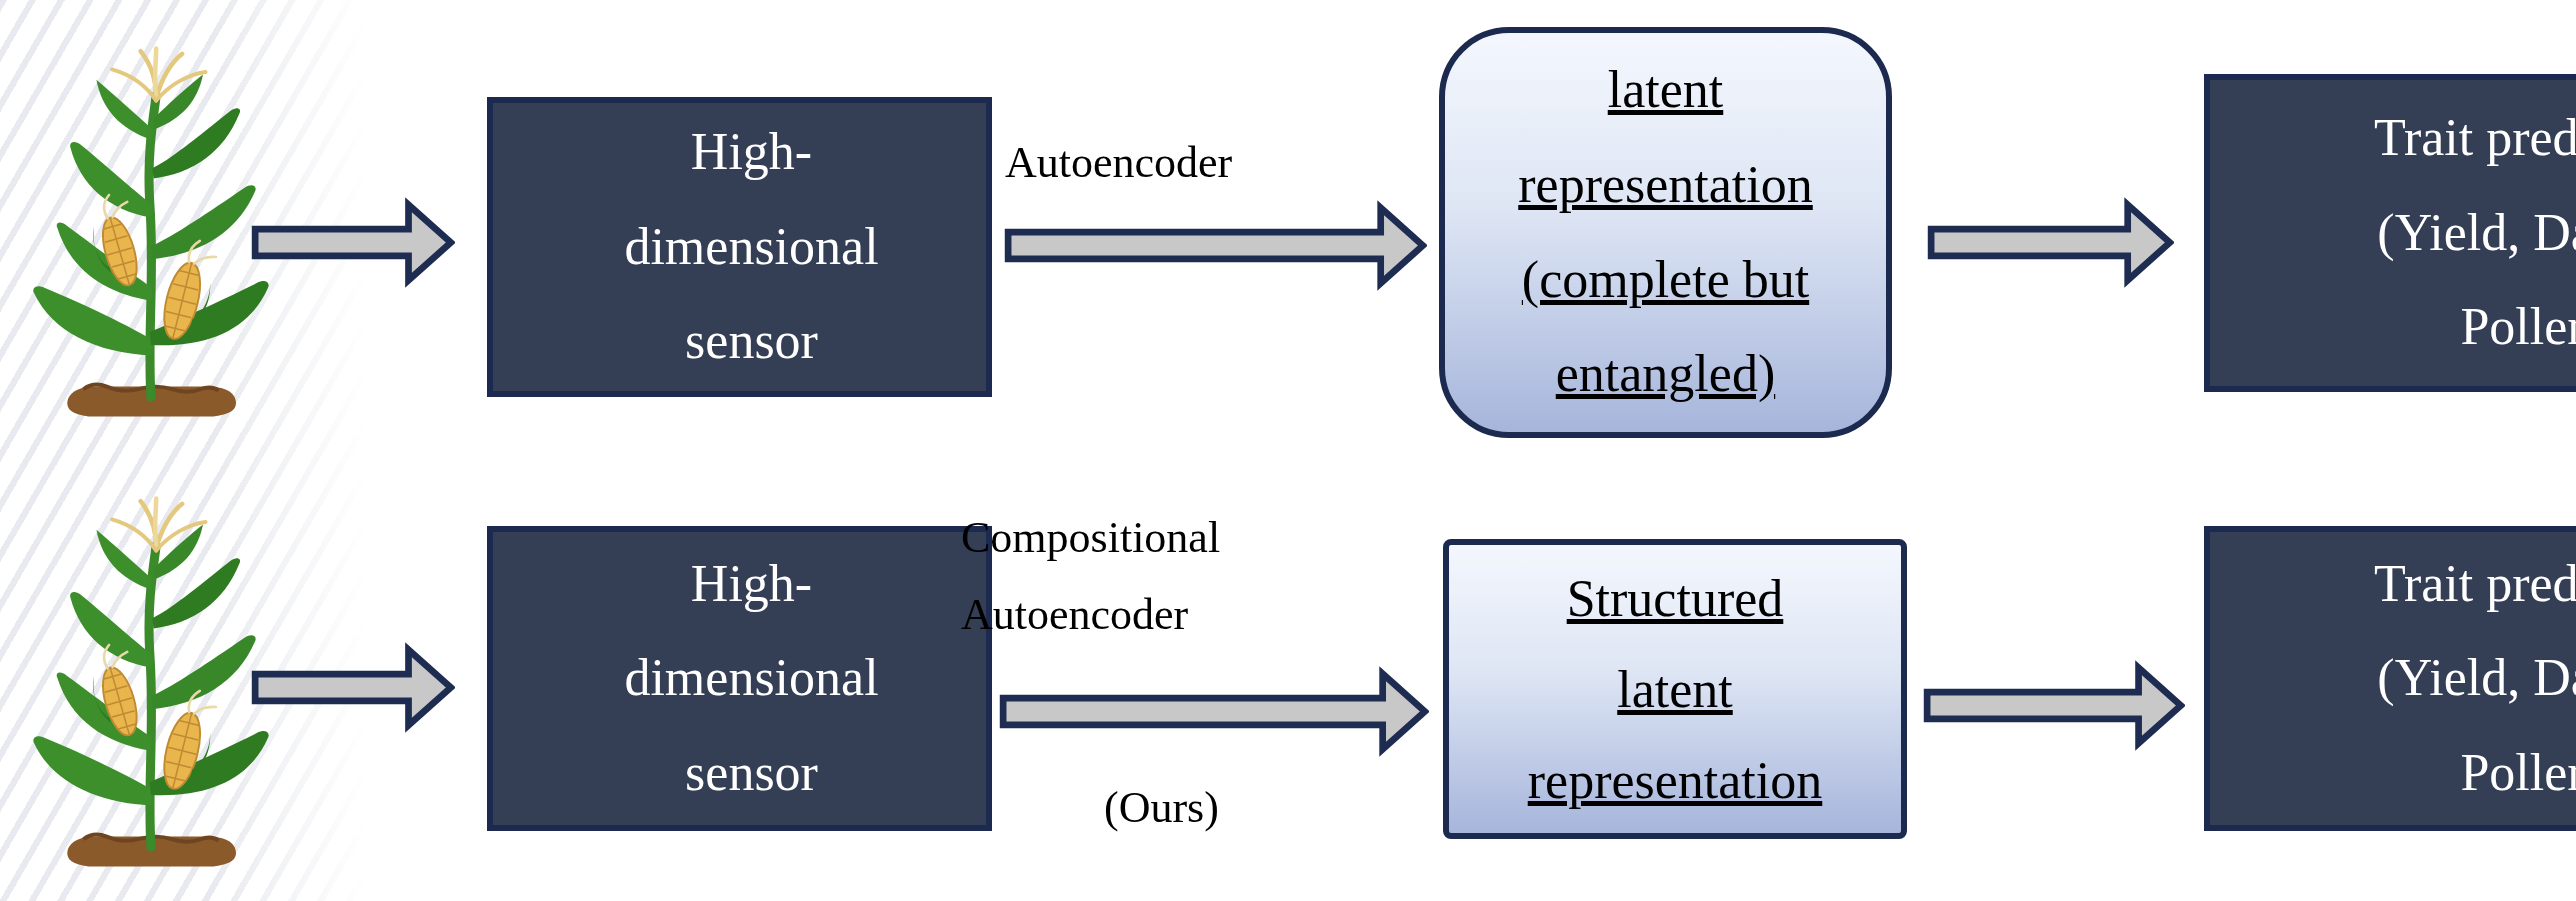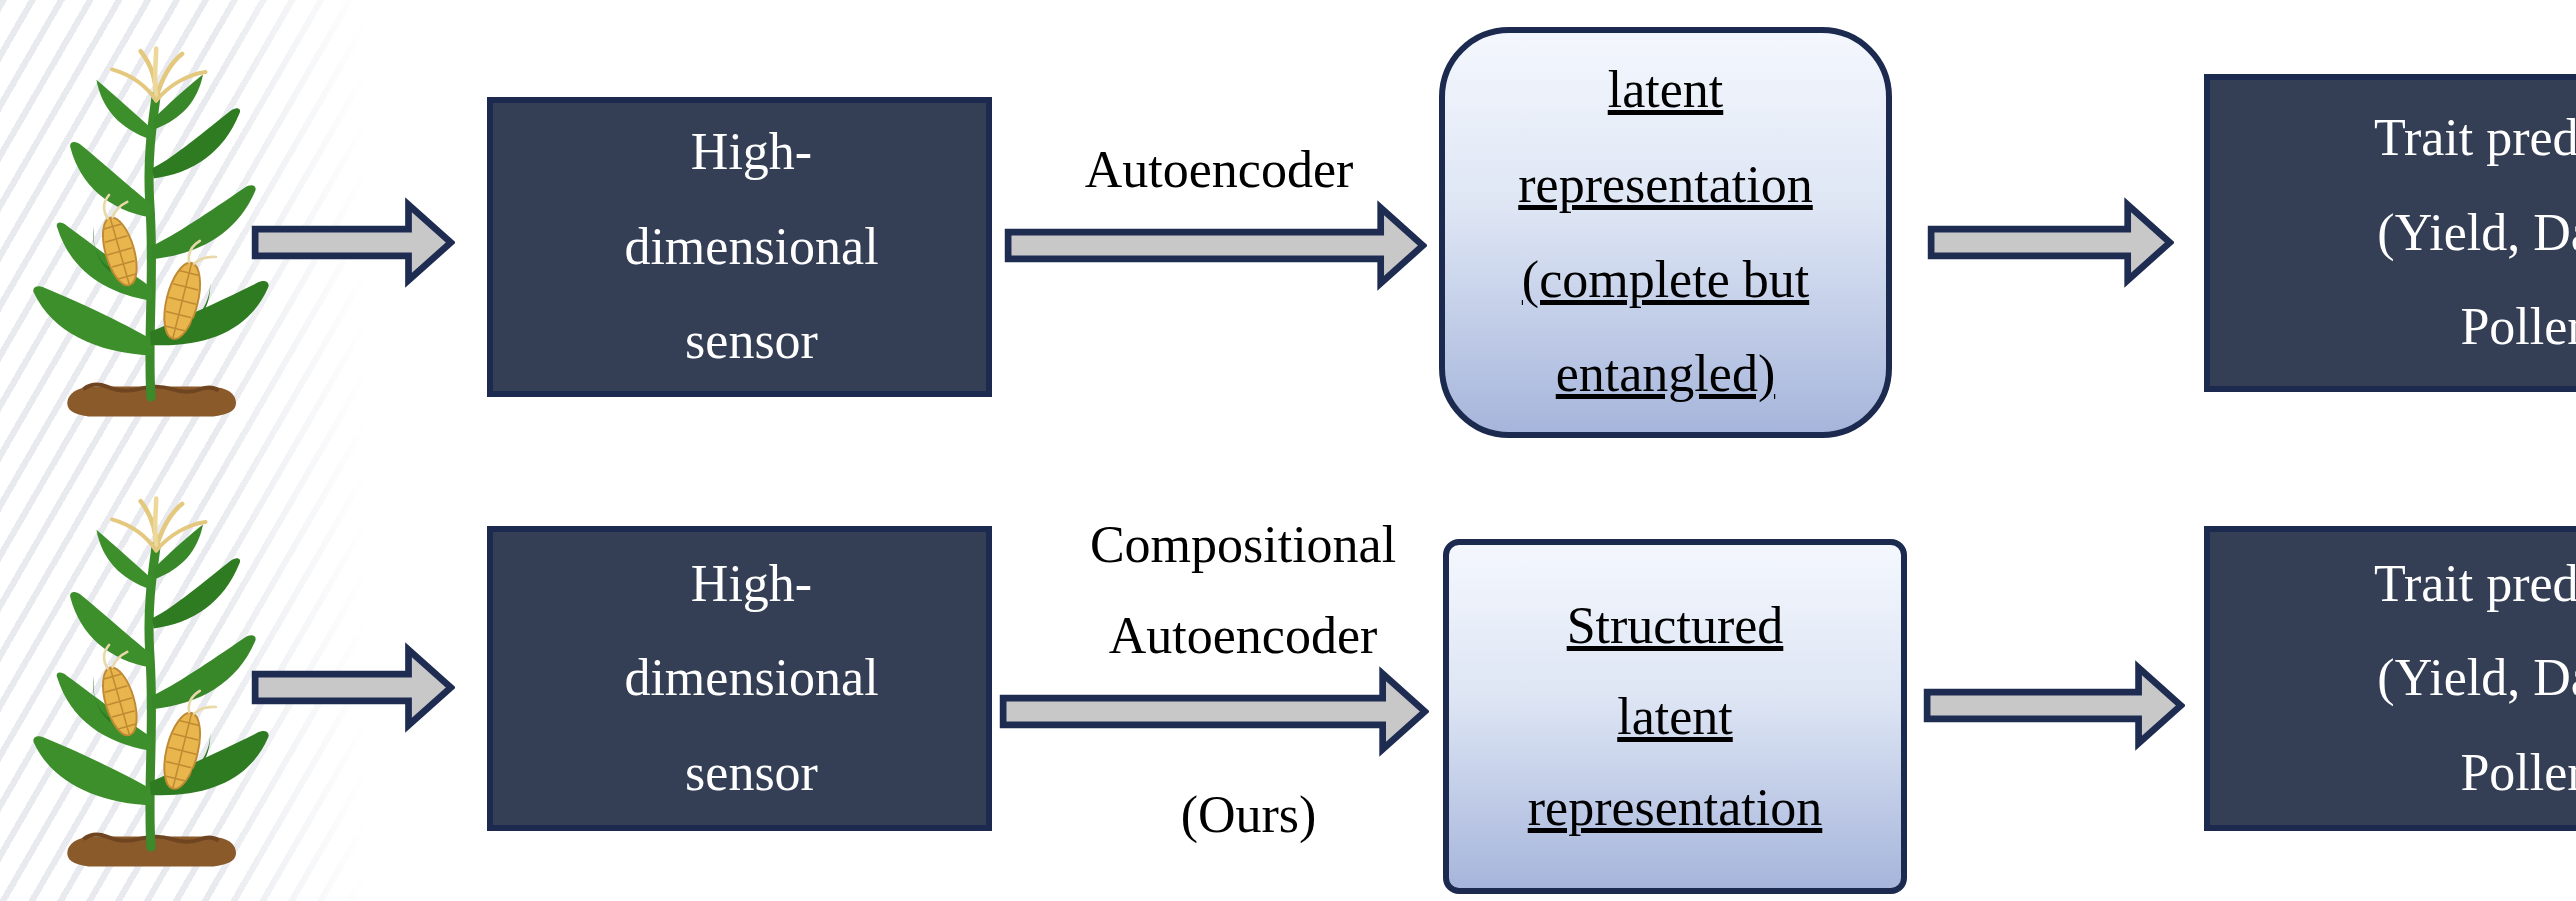--- a/index.html
+++ b/index.html
@@ -51,23 +51,23 @@
 
   .box-latent {
     background: linear-gradient(to bottom, #f4f7fd 0%, #dde5f4 45%, #a6b5db 100%);
     border: 6.7px solid #1b2a4e;
     color: #000000;
     text-decoration: underline;
   }
 
   .flow-label {
     position: absolute;
-    text-align: center;
+    text-align: left;
     white-space: pre-line;
-    font-size: 52px;
+    font-size: 44px;
     line-height: 1.8;
     color: #000000;
   }
 
   .arrow { position: absolute; }
   .arrow svg { display: block; width: 100%; height: 100%; }
   .arrow polygon {
     fill: #c8c8c8;
     stroke: #1e2c52;
     stroke-width: 13;
@@ -171,32 +171,32 @@
         <polygon points="8,62 305,62 305,15 387,88 305,161 305,114 8,114"></polygon>
       </svg>
   </div>
 
   <div class="abs box-dark box-text" style="left:487px; top:526px; width:505px; height:305px">
     <span>High-
 dimensional
 sensor</span>
   </div>
 
-  <div class="flow-label" style="left:1001px; top:499px; width:484px; line-height:1.75">Compositional
+  <div class="flow-label" style="left:961px; top:499px; width:484px; line-height:1.75">Compositional
 Autoencoder</div>
 
   <div class="arrow" style="left:999px; top:666px; width:430px; height:91px">
     <svg viewBox="0 0 835 176" preserveAspectRatio="none">
         <polygon points="8,62 745,62 745,15 827,88 745,161 745,114 8,114"></polygon>
       </svg>
   </div>
 
   <div class="flow-label" style="left:1104px; top:768px; width:289px">(Ours)</div>
 
-  <div class="abs box-latent box-text" style="left:1443px; top:539px; width:464px; height:355px; border-radius:16px; line-height:1.75">
+  <div class="abs box-latent box-text" style="left:1443px; top:539px; width:464px; height:300px; border-radius:8px; line-height:1.75">
     <span>Structured
 latent
 representation</span>
   </div>
 
   <div class="arrow" style="left:1923px; top:660px; width:262px; height:91px">
     <svg viewBox="0 0 508 176" preserveAspectRatio="none">
         <polygon points="8,62 418,62 418,15 500,88 418,161 418,114 8,114"></polygon>
       </svg>
   </div>

